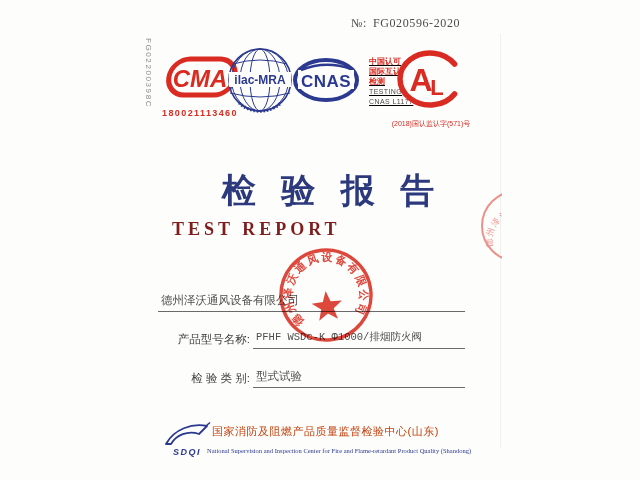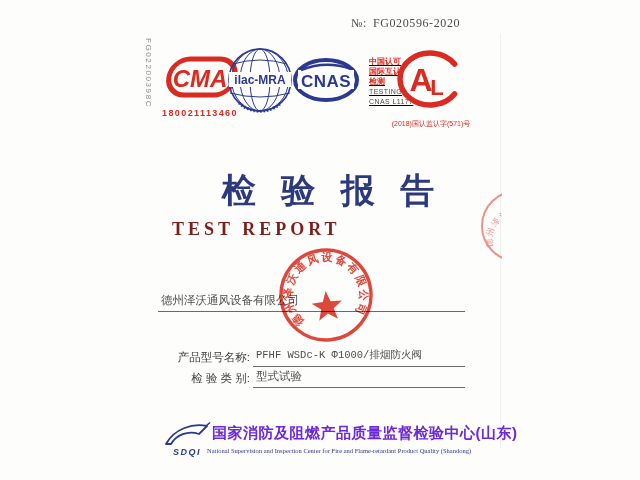--- a/index.html
+++ b/index.html
@@ -31,36 +31,36 @@
 
   
   .title-cn{left:172px;top:168px;width:320px;text-align:center;
     font-size:34px;font-weight:bold;color:#2c3a7d;letter-spacing:8px;white-space:nowrap;}
   .title-en{left:172px;top:219px;width:320px;text-align:left;
     font-family:"Liberation Serif","DejaVu Serif",serif;
     font-size:18px;font-weight:bold;color:#7f1d1d;letter-spacing:4px;}
 
   
   .field-row{left:155px;width:310px;display:flex;align-items:flex-end;}
-  .row1{top:293px;} .row2{top:348px;} .row3{top:369px;}
+  .row1{top:293px;} .row2{top:330px;} .row3{top:369px;}
   .field-label{width:95px;text-align:right;font-size:11.5px;color:#3d3d3d;
     padding-bottom:2px;white-space:nowrap;}
   .field-value{flex:1;margin-left:3px;border-bottom:1px solid #6a6a6a;
     font-size:11.5px;color:#4e4e4e;padding:0 0 2px 3px;white-space:nowrap;min-height:16px;}
   .mono{font-family:"Liberation Mono","DejaVu Sans Mono",monospace;font-size:10.5px;}
 
   
   .stamp{left:271px;top:240px;mix-blend-mode:multiply;opacity:.93;transform:rotate(-6deg);}
   .edge-stamp-clip{left:477px;top:186px;width:25px;height:80px;overflow:hidden;opacity:.55;}
   .edge-stamp-clip svg{position:absolute;left:2px;top:1px;}
 
   .page-edge{left:500px;top:34px;width:1px;height:414px;background:rgba(0,0,0,0.05);}
 
   
-  .footer-cn{left:212px;top:424px;font-size:15px;font-weight:bold;color:#6d28d9;
+  .footer-cn{left:212px;top:424px;font-size:11px;font-weight:normal;color:#c2410c;
     letter-spacing:.5px;white-space:nowrap;}
   .footer-en{left:207px;top:447px;font-family:"Liberation Serif","DejaVu Serif",serif;
     font-size:6.5px;color:#2b3a8c;white-space:nowrap;}
 </style>
 </head>
 <body>
 
 <div id="canvas">
 
   <div class="abs page-edge"></div>

